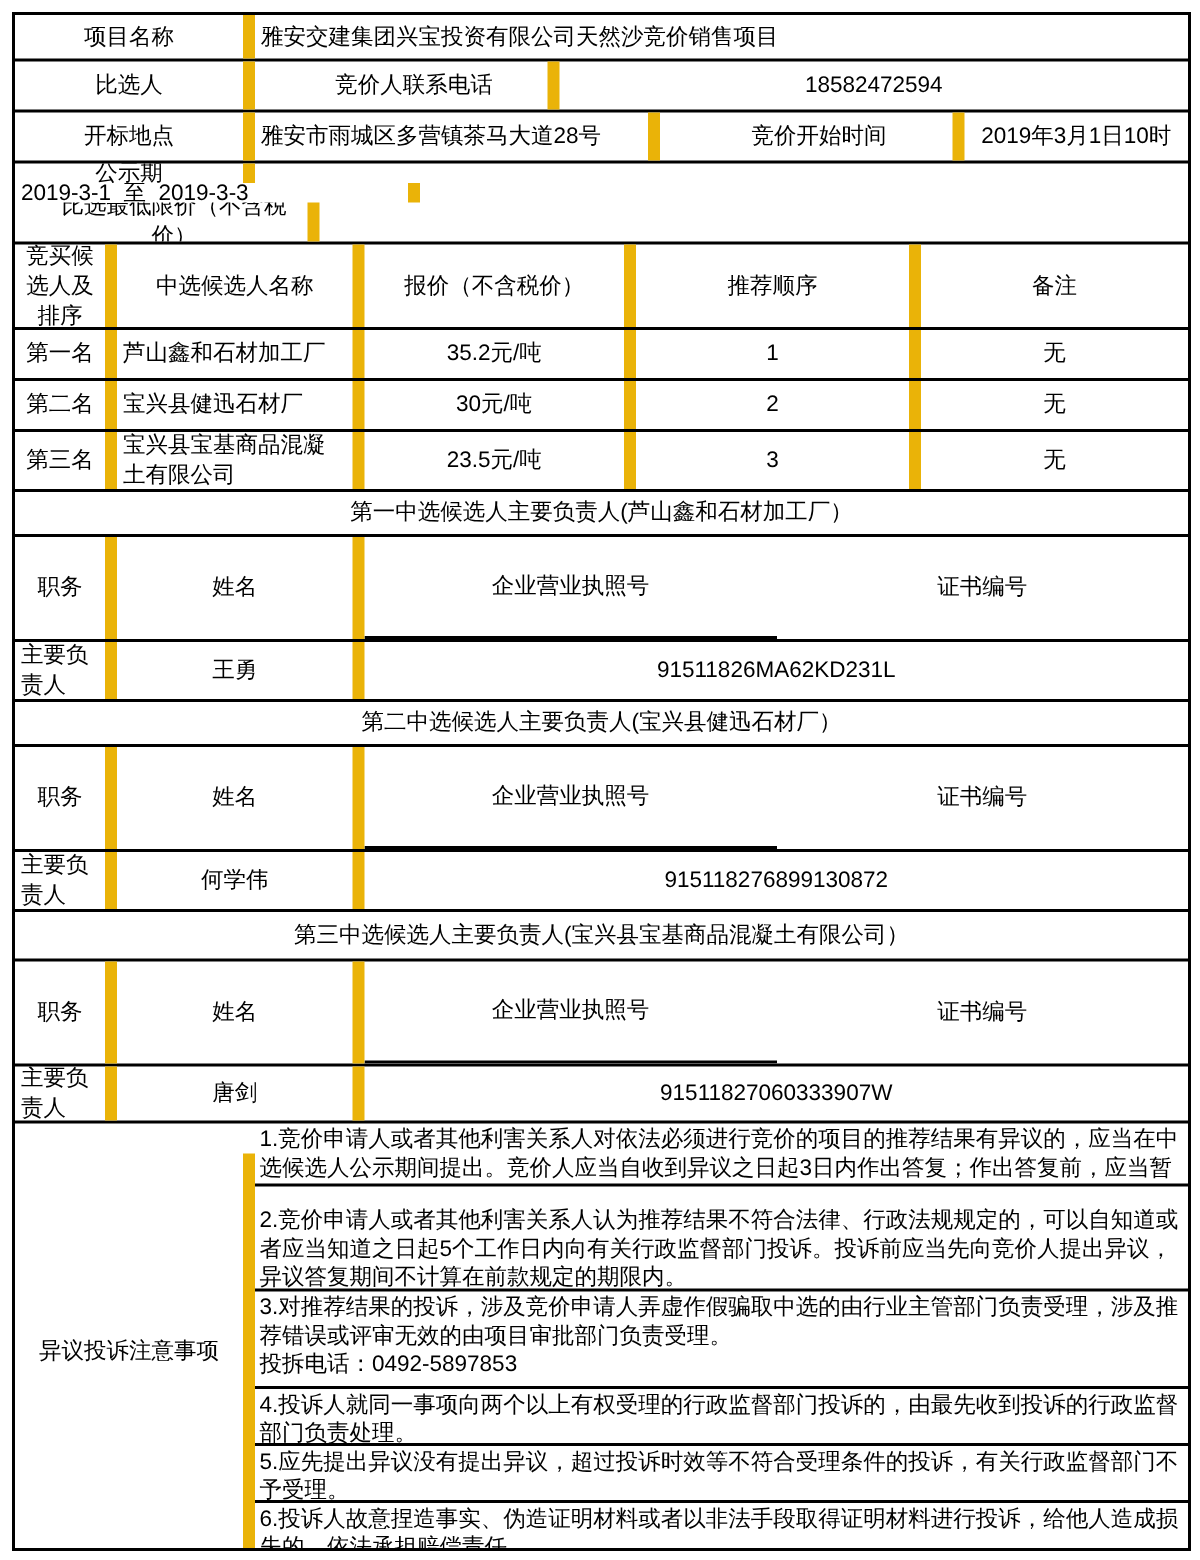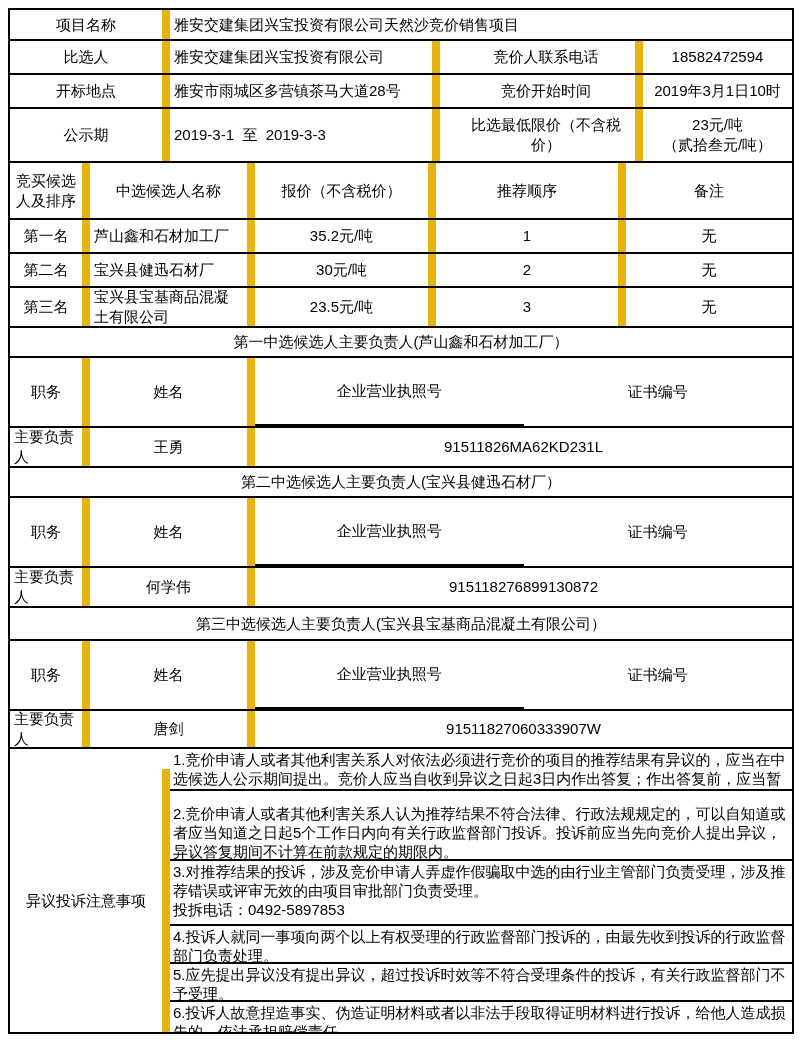--- a/index.html
+++ b/index.html
@@ -34,33 +34,33 @@
   .cell.pre { white-space: pre-wrap; }
   .cell.stack { flex-direction: column; }
 
   
   .w-label { width: 160px; }
   .w-val   { width: 270px; }
   .w-l3    { width: 186px; margin-left: 17px; }
   .w-last  { flex: 1; }
 
   
-  .k1 { width: 80px; }
+  .k1 { width: 68px; }
   .k2 { width: 165px; }
   .k3 { width: 181px; }
   .k4 { width: 190px; }
   .k5 { flex: 1; }
 
   
   .n1 { width: 160px; margin-top: 20px; }
 
   
   .h-r1    { height: 31px; }
   .h-std   { height: 34px; }
-  .h-pub   { height: 54px; }
+  .h-pub   { height: 54px; flex-direction: column; }
   .h-chead { height: 57px; }
   .h-c3    { height: 40px; }
   .h-title { height: 30px; }
   .h-title3{ height: 33px; }
   .h-whead { height: 70px; }
   .h-wdata { height: 40px; }
   .h-wdata3{ height: 38px; }
   .h-notes { height: 283px; }
 
   
@@ -93,21 +93,20 @@
 
 <div class="tbl">
 
   <div class="row h-r1">
     <div class="cell w-label">项目名称</div>
     <div class="cell w-last end left">雅安交建集团兴宝投资有限公司天然沙竞价销售项目</div>
   </div>
 
   <div class="row h-std">
     <div class="cell w-label">比选人</div>
-    <div class="cell w-val left">雅安交建集团兴宝投资有限公司</div>
     <div class="cell w-l3">竞价人联系电话</div>
     <div class="cell w-last end">18582472594</div>
   </div>
 
   <div class="row h-std">
     <div class="cell w-label">开标地点</div>
     <div class="cell w-val left">雅安市雨城区多营镇茶马大道28号</div>
     <div class="cell w-l3">竞价开始时间</div>
     <div class="cell w-last end">2019年3月1日10时</div>
   </div>

